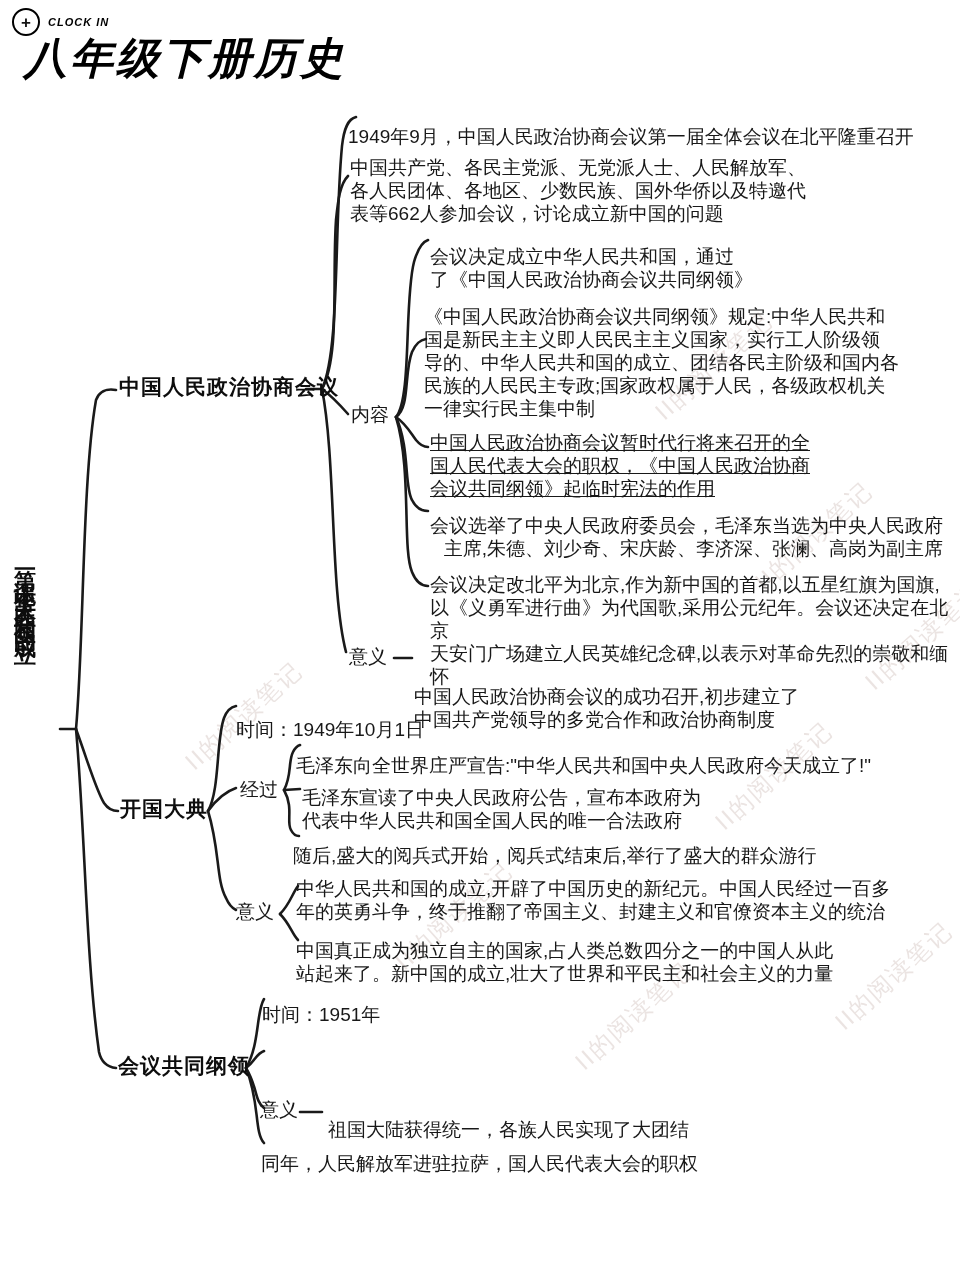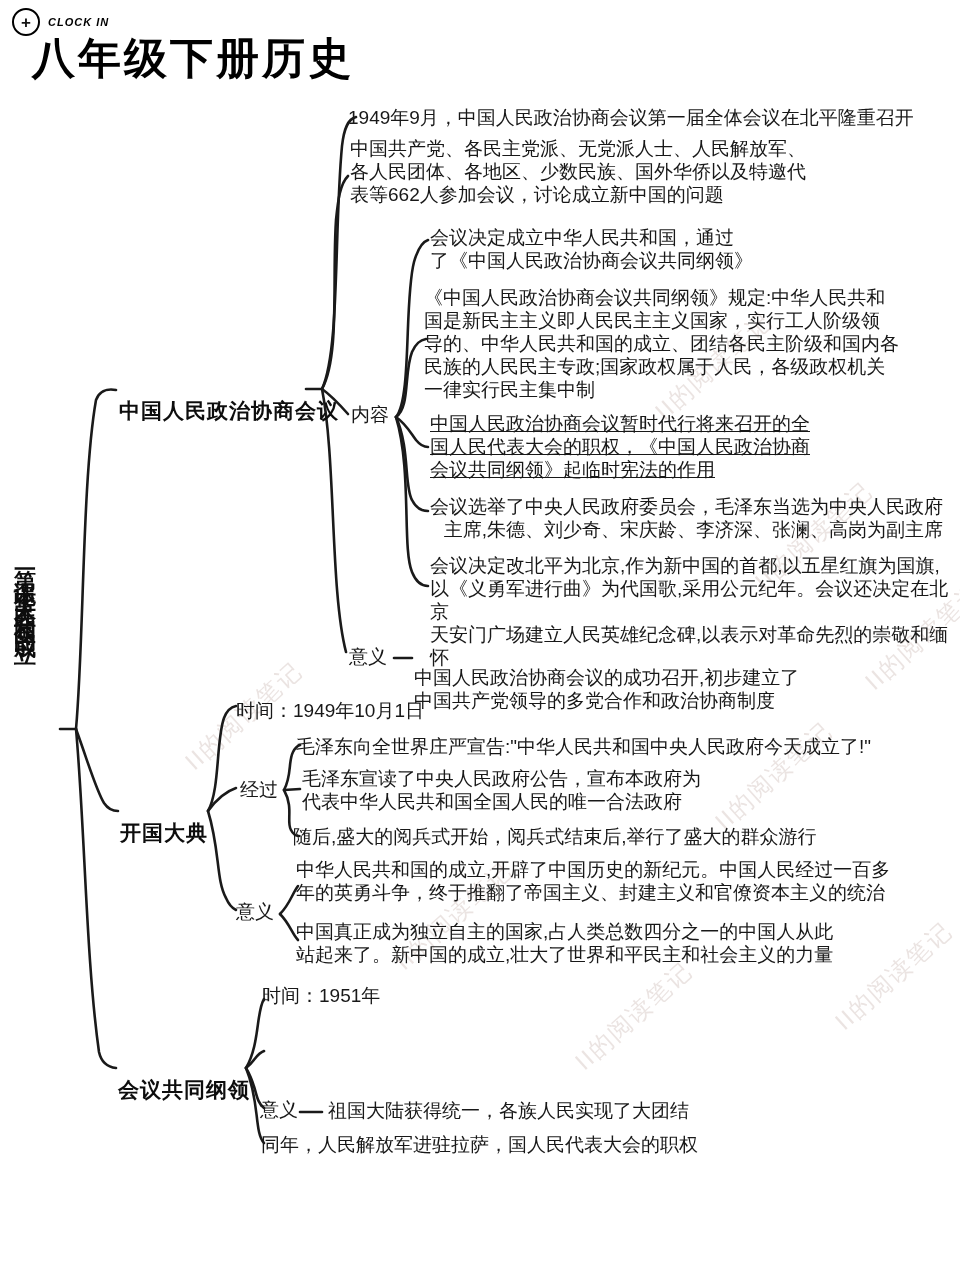--- a/index.html
+++ b/index.html
@@ -2,23 +2,23 @@
 <html><head>
 <meta charset="utf-8">
 <style>
   html,body{margin:0;padding:0;background:#ffffff;}
   #canvas{
     position:relative;width:960px;height:1280px;background:#ffffff;overflow:hidden;
     font-family:"Liberation Sans","DejaVu Sans",sans-serif;color:#141414;
   }
   svg.lines{position:absolute;left:0;top:0;width:960px;height:1280px;pointer-events:none;}
   .abs{position:absolute;}
-  .txt{font-size:19px;line-height:23px;white-space:pre-line;color:#181818;}
+  .txt{font-size:19px;line-height:23px;white-space:pre-line;color:#181818;margin-top:19px;}
   .nodelabel{font-size:19px;line-height:22px;color:#181818;}
-  .mainlabel{font-size:21px;line-height:24px;font-weight:800;color:#0d0d0d;letter-spacing:1px;margin-top:24px;}
+  .mainlabel{font-size:21px;line-height:24px;font-weight:800;color:#0d0d0d;letter-spacing:1px;}
   .rootlabel{
     writing-mode:vertical-rl;text-orientation:upright;
     font-size:22px;font-weight:800;letter-spacing:6px;color:#0d0d0d;
   }
   .pagetitle{font-size:43px;font-weight:900;letter-spacing:3px;color:#000;}
   .badge{display:flex;align-items:center;gap:8px;}
   .badge .circle{
     width:24px;height:24px;border:2.5px solid #000;border-radius:50%;
     display:flex;align-items:center;justify-content:center;font-weight:900;font-size:17px;line-height:1;
   }
@@ -39,21 +39,21 @@
   <div class="wm" style="left:700px;top:760px;">II的阅读笔记</div>
   <div class="wm" style="left:380px;top:900px;">II的阅读笔记</div>
   <div class="wm" style="left:560px;top:1000px;">II的阅读笔记</div>
   <div class="wm" style="left:820px;top:960px;">II的阅读笔记</div>
   <div class="wm" style="left:170px;top:700px;">II的阅读笔记</div>
 
   <div class="badge abs" style="left:12px;top:8px;">
     <span class="circle">+</span>
     <span class="btxt">CLOCK IN</span>
   </div>
-  <div class="pagetitle abs" style="left:32px;top:30px;">八年级下册历史</div>
+  <div class="pagetitle abs" style="left:24px;top:30px;font-style:italic;">八年级下册历史</div>
 
   <svg class="lines" viewBox="0 0 960 1280">
     <g fill="none" stroke="#1a1a1a" stroke-width="2.6" stroke-linecap="round">
 
       <path d="M 60,729 L 76,729"></path>
       <path d="M 76,729 C 84,640 82,480 96,400 C 99,392 106,388 116,390"></path>
       <path d="M 76,729 C 88,762 96,790 104,803 C 108,809 112,811 118,811"></path>
       <path d="M 76,729 C 85,830 86,960 99,1052 C 101,1061 107,1067 116,1068"></path>
 
       <path d="M 306,389 L 322,389"></path>

